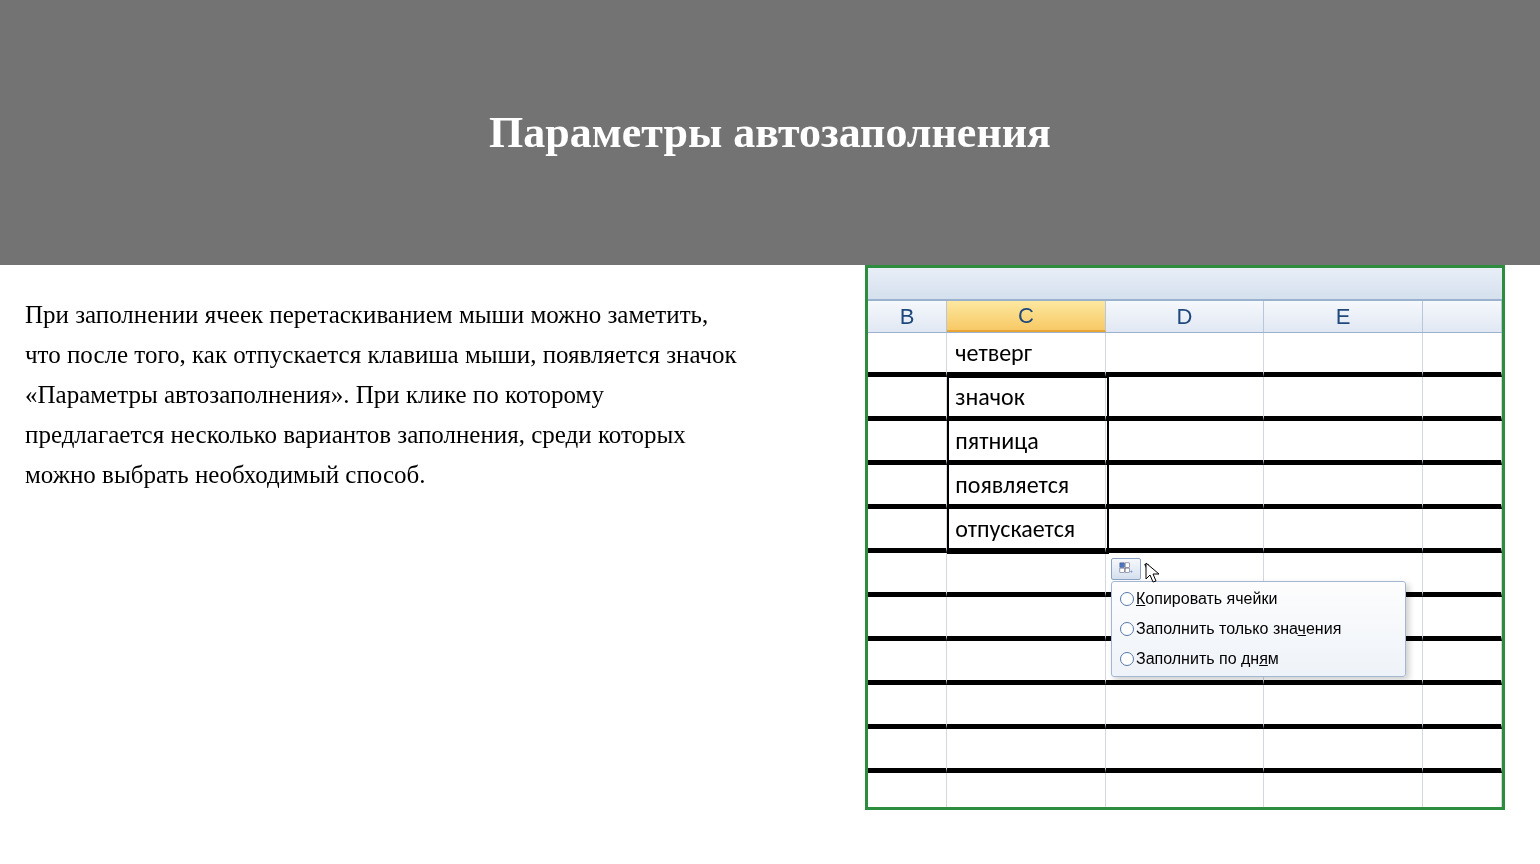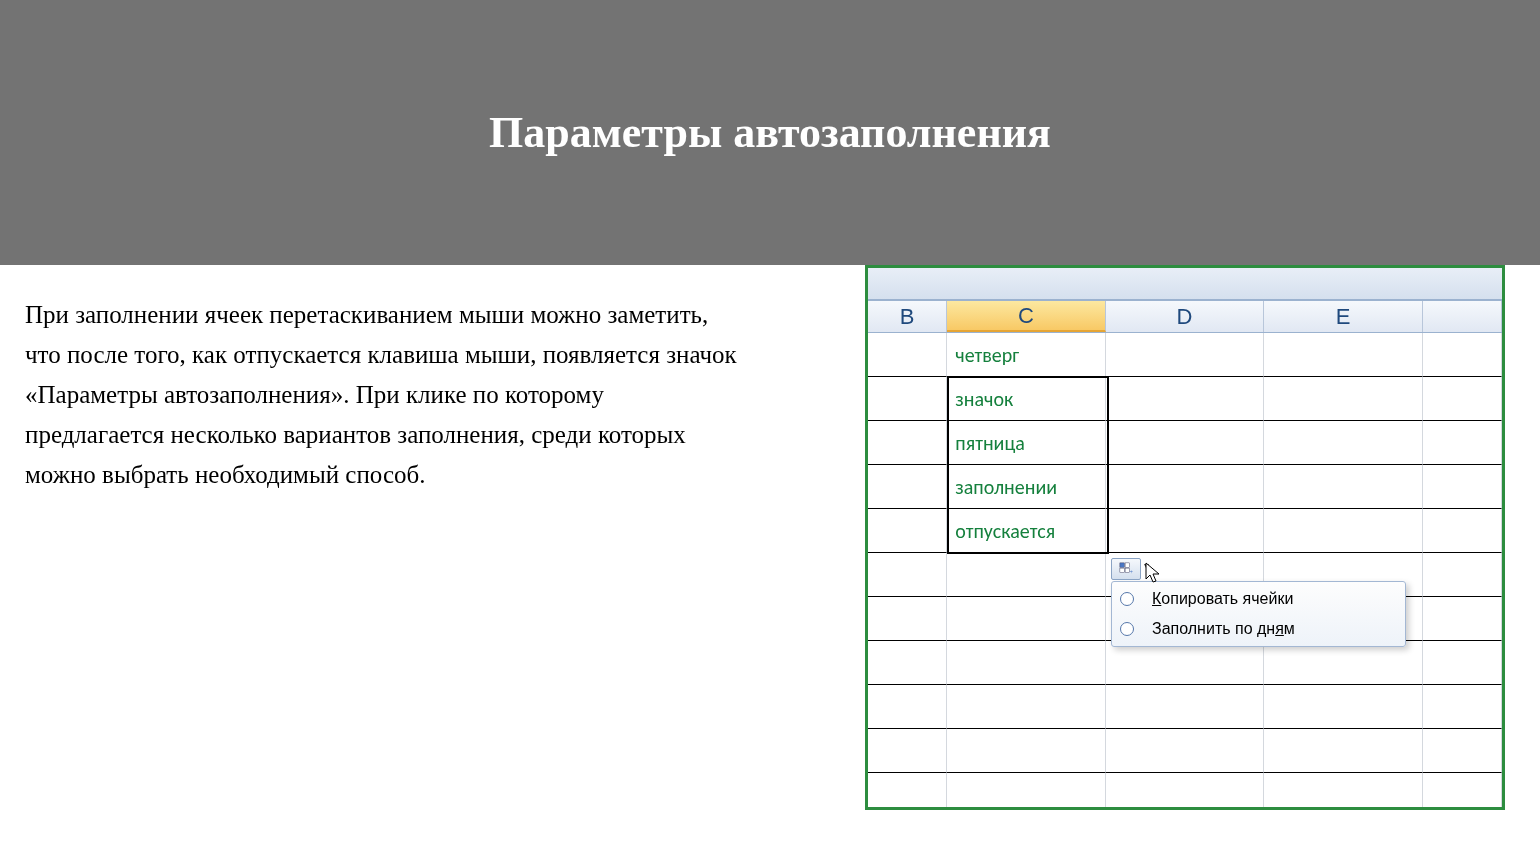--- a/index.html
+++ b/index.html
@@ -84,24 +84,24 @@
     .col-F { width: 80px; }
     .grid-area {
       position: relative;
     }
     .grid-row {
       display: flex;
       height: 44px;
     }
     .grid-cell {
       border-right: 1px solid #d4d8de;
-      border-bottom: 1px solid #000000;
+      border-bottom: 5px solid #000000;
       font-family: Calibri, Arial, sans-serif;
-      font-size: 20px;
-      color: #15803d;
+      font-size: 24px;
+      color: #000000;
       padding-left: 8px;
       display: flex;
       align-items: center;
       background: #fff;
       white-space: nowrap;
       overflow: visible;
     }
     .grid-cell.col-B { width: 80px; }
     .grid-cell.col-C { width: 160px; }
     .grid-cell.col-D { width: 160px; }
@@ -148,21 +148,21 @@
       font-size: 16px;
       color: #000;
       z-index: 15;
       padding: 2px;
     }
     .menu-item {
       display: flex;
       align-items: center;
       height: 30px;
       padding: 0 10px 0 4px;
-      gap: 16px;
+      gap: 0;
     }
     .radio {
       width: 14px;
       height: 14px;
       border: 1px solid #5577aa;
       border-radius: 50%;
       display: inline-flex;
       align-items: center;
       justify-content: center;
       background: #fff;
@@ -228,21 +228,21 @@
         <div class="grid-cell col-C">
             <span class="overflow-text">пятница</span>
           </div>
         <div class="grid-cell col-D"></div>
         <div class="grid-cell col-E"></div>
         <div class="grid-cell col-F"></div>
       </div>
       <div class="grid-row">
         <div class="grid-cell col-B"></div>
         <div class="grid-cell col-C">
-            <span class="overflow-text">заполнении</span>
+            <span class="overflow-text">появляется</span>
           </div>
         <div class="grid-cell col-D"></div>
         <div class="grid-cell col-E"></div>
         <div class="grid-cell col-F"></div>
       </div>
       <div class="grid-row">
         <div class="grid-cell col-B"></div>
         <div class="grid-cell col-C">
             <span class="overflow-text">отпускается</span>
           </div>
@@ -314,18 +314,24 @@
           <div class="menu-item">
             <span class="radio-wrapper">
               <span class="radio"></span>
             </span>
             <span><span class="underline-letter">К</span>опировать ячейки</span>
           </div>
           <div class="menu-item">
             <span class="radio-wrapper">
               <span class="radio"></span>
             </span>
+            <span>Заполнить только зна<span class="underline-letter">ч</span>ения</span>
+          </div>
+          <div class="menu-item">
+            <span class="radio-wrapper">
+              <span class="radio"></span>
+            </span>
             <span>Заполнить по дн<span class="underline-letter">я</span>м</span>
           </div>
         </div>
     </div>
   </div>
 </div>
 
 </body></html>

